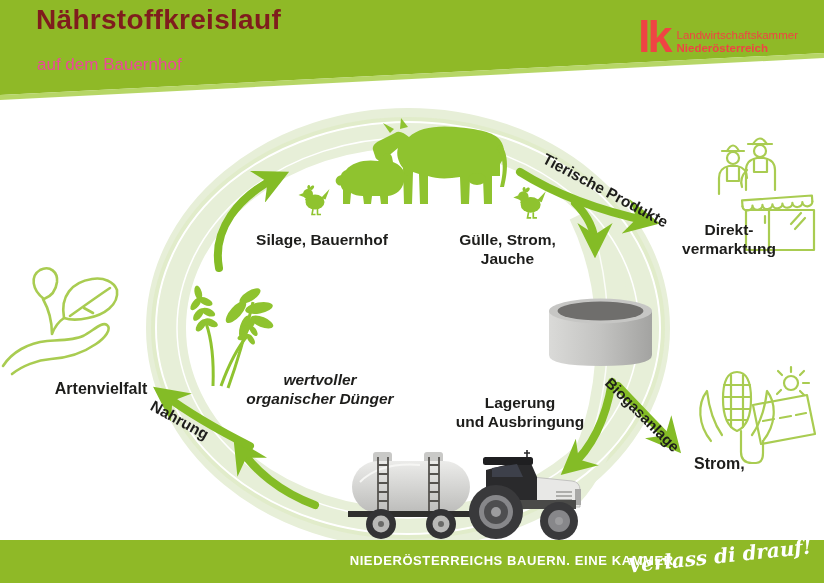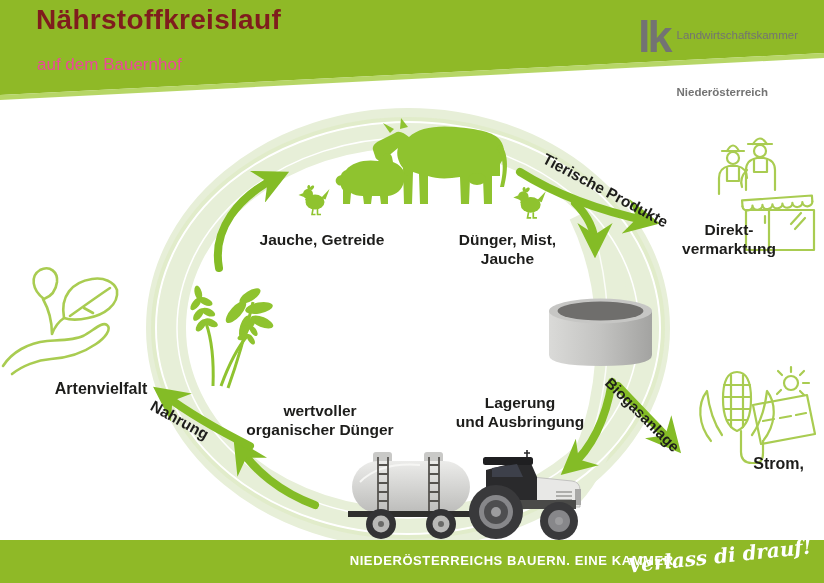--- a/index.html
+++ b/index.html
@@ -9,39 +9,39 @@
   }
   
   .header-band { position:absolute; left:0; top:0; width:824px; height:112px; }
   .band-main  { position:absolute; inset:0; background:#8fb927;
                 clip-path:polygon(0 0,824px 0,824px 53px,0 95px); }
   .band-accent{ position:absolute; inset:0; background:#aed155; opacity:.9;
                 clip-path:polygon(0 95px,824px 53px,824px 58px,0 100px); }
   .page-title { position:absolute; left:36px; top:4px; color:#7f1d1d;
                 font-size:28px; font-weight:bold; letter-spacing:.3px; }
   .page-sub   { position:absolute; left:37px; top:55px; color:#ec4899; font-size:17px; }
-  .logo { position:absolute; left:638px; top:17px; display:flex; color:#737373; }
+  .logo { position:absolute; left:638px; top:17px; display:flex; color:#ef4444; }
   .logo .lk { font-size:45px; font-weight:bold; line-height:40px; letter-spacing:-3px; }
   .logo .logo-text { display:flex; flex-direction:column; padding:12px 0 14px 7px;
                      font-size:11.5px; line-height:13px; }
-  .logo .logo-text b { font-weight:bold;margin-top:44px; }
+  .logo .logo-text b { font-weight:bold; }
   
   .lbl { position:absolute; color:#1d1d1b; font-weight:bold; font-size:15.5px;
          line-height:1.22; text-align:center; white-space:nowrap; }
   .lbl span { display:block; }
   .lbl-feed      { left:247px; top:231px; width:150px; }
   .lbl-manure    { left:445px; top:231px; width:125px; }
   .lbl-tier      { left:548px; top:150px; transform:rotate(28deg); transform-origin:left top; }
   .lbl-direkt    { left:663px; top:221px; width:132px; }
   .lbl-arten     { left:45px;  top:379px; width:112px; font-size:16px; }
   .lbl-nahrung   { left:156px; top:397px; transform:rotate(29deg); transform-origin:left top; }
-  .lbl-duenger   { left:240px; top:402px; width:160px; }
+  .lbl-duenger   { left:240px; top:371px; width:160px;font-style:italic; }
   .lbl-lagerung  { left:440px; top:394px; width:160px; }
   .lbl-biogas    { left:614px; top:374px; transform:rotate(45deg); transform-origin:left top; font-size:15px; }
-  .lbl-strom     { left:694px; top:454px; width:110px; text-align:right; font-size:16px; }
+  .lbl-strom     { left:694px; top:454px; width:110px; text-align:left; font-size:16px; }
   
   .footer { position:absolute; left:0; top:540px; width:824px; height:43px; background:#8fb927; }
   .footer .slogan { position:absolute; right:146px; top:13px; color:#fff;
                     font-size:13px; font-weight:bold; letter-spacing:.6px; }
   .footer .script { position:absolute; right:12px; top:4px; color:#fff;
                     font-family:"DejaVu Serif", serif; font-style:italic; font-weight:bold;
                     font-size:20px; transform:rotate(-6deg); }
   svg.scene { position:absolute; inset:0; pointer-events:none; }
 </style>
 </head>
@@ -251,24 +251,24 @@
     <div class="logo">
       <span class="lk">lk</span>
       <span class="logo-text">
         <span>Landwirtschaftskammer</span>
         <b>Niederösterreich</b>
       </span>
     </div>
   </div>
 
   <div class="lbl lbl-feed">
-      <span>Jauche, Getreide</span>
+      <span>Silage, Bauernhof</span>
   </div>
   <div class="lbl lbl-manure">
-    <span>Dünger, Mist,</span>
+    <span>Gülle, Strom,</span>
       <span>Jauche</span>
   </div>
   <div class="lbl lbl-tier">Tierische Produkte</div>
   <div class="lbl lbl-direkt">
     <span>Direkt-</span>
       <span>vermarktung</span>
   </div>
   <div class="lbl lbl-arten">Artenvielfalt</div>
   <div class="lbl lbl-nahrung">Nahrung</div>
   <div class="lbl lbl-duenger">

